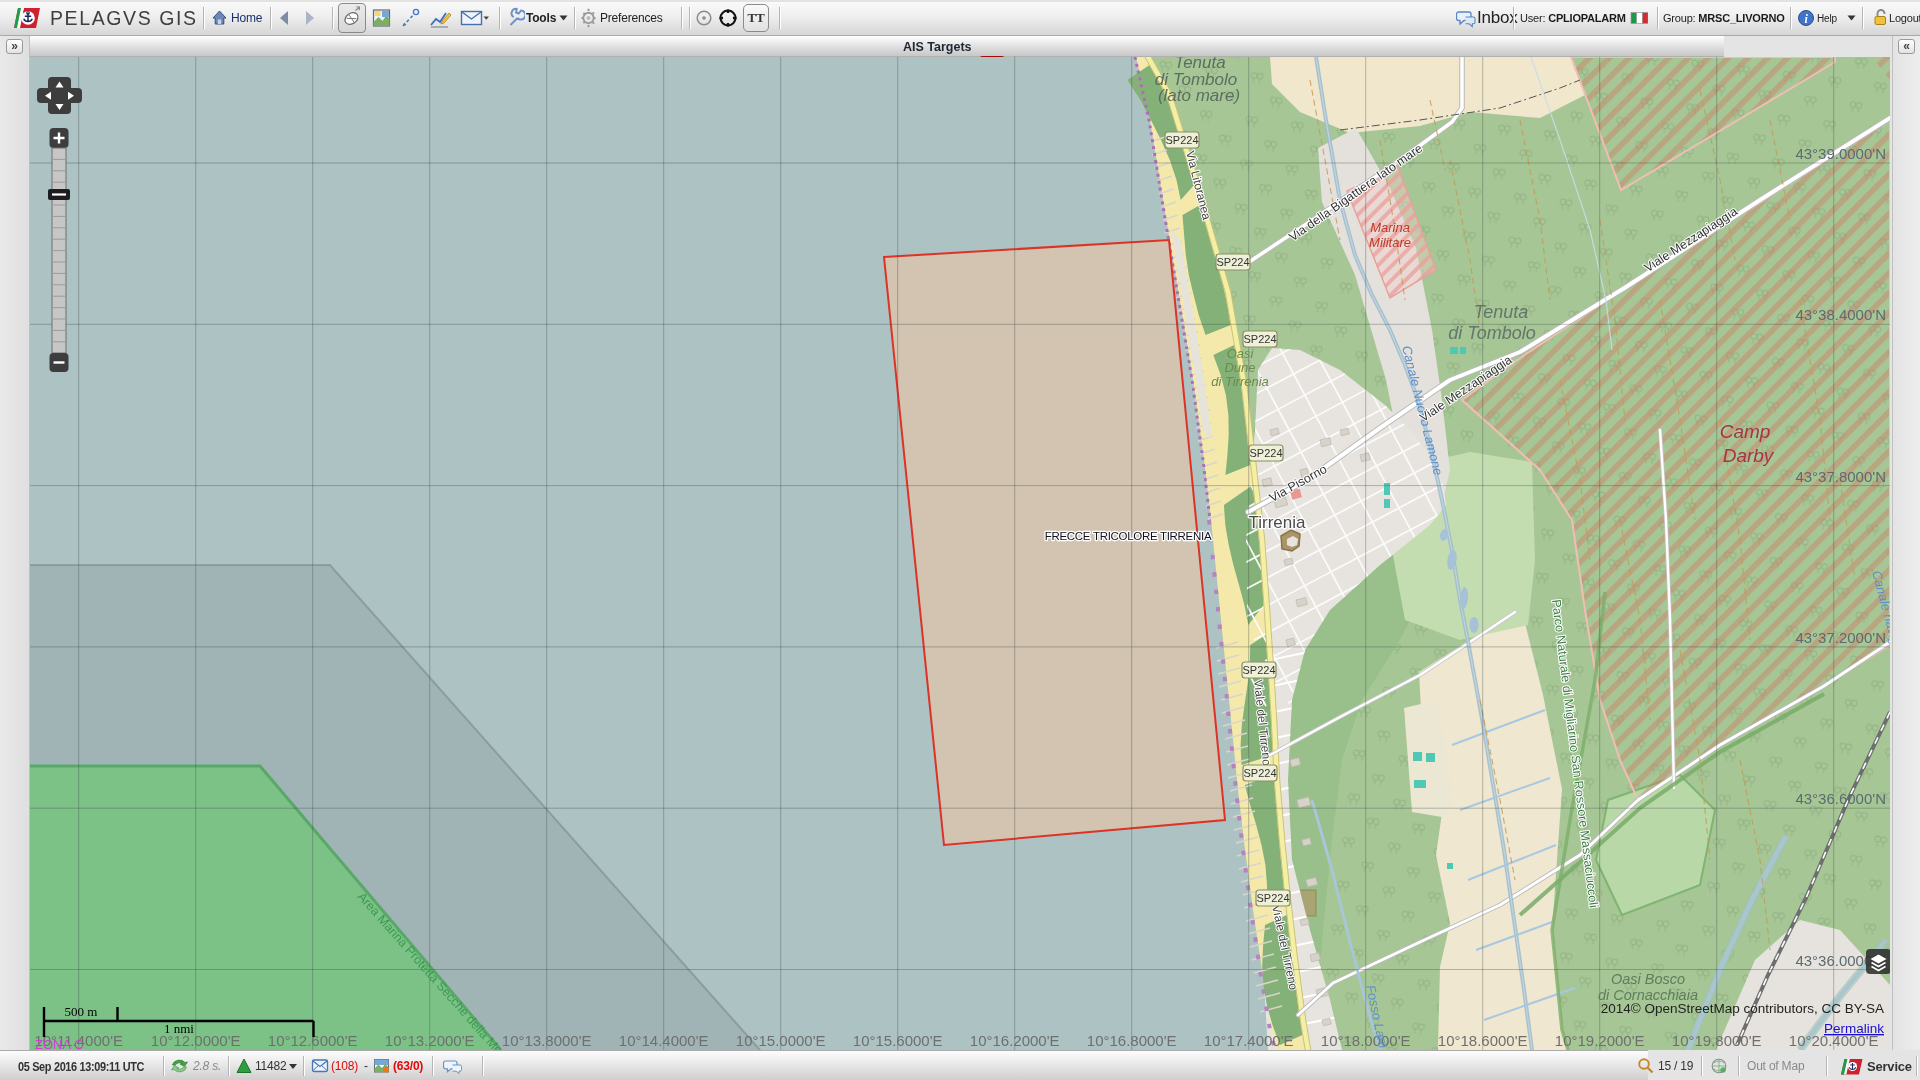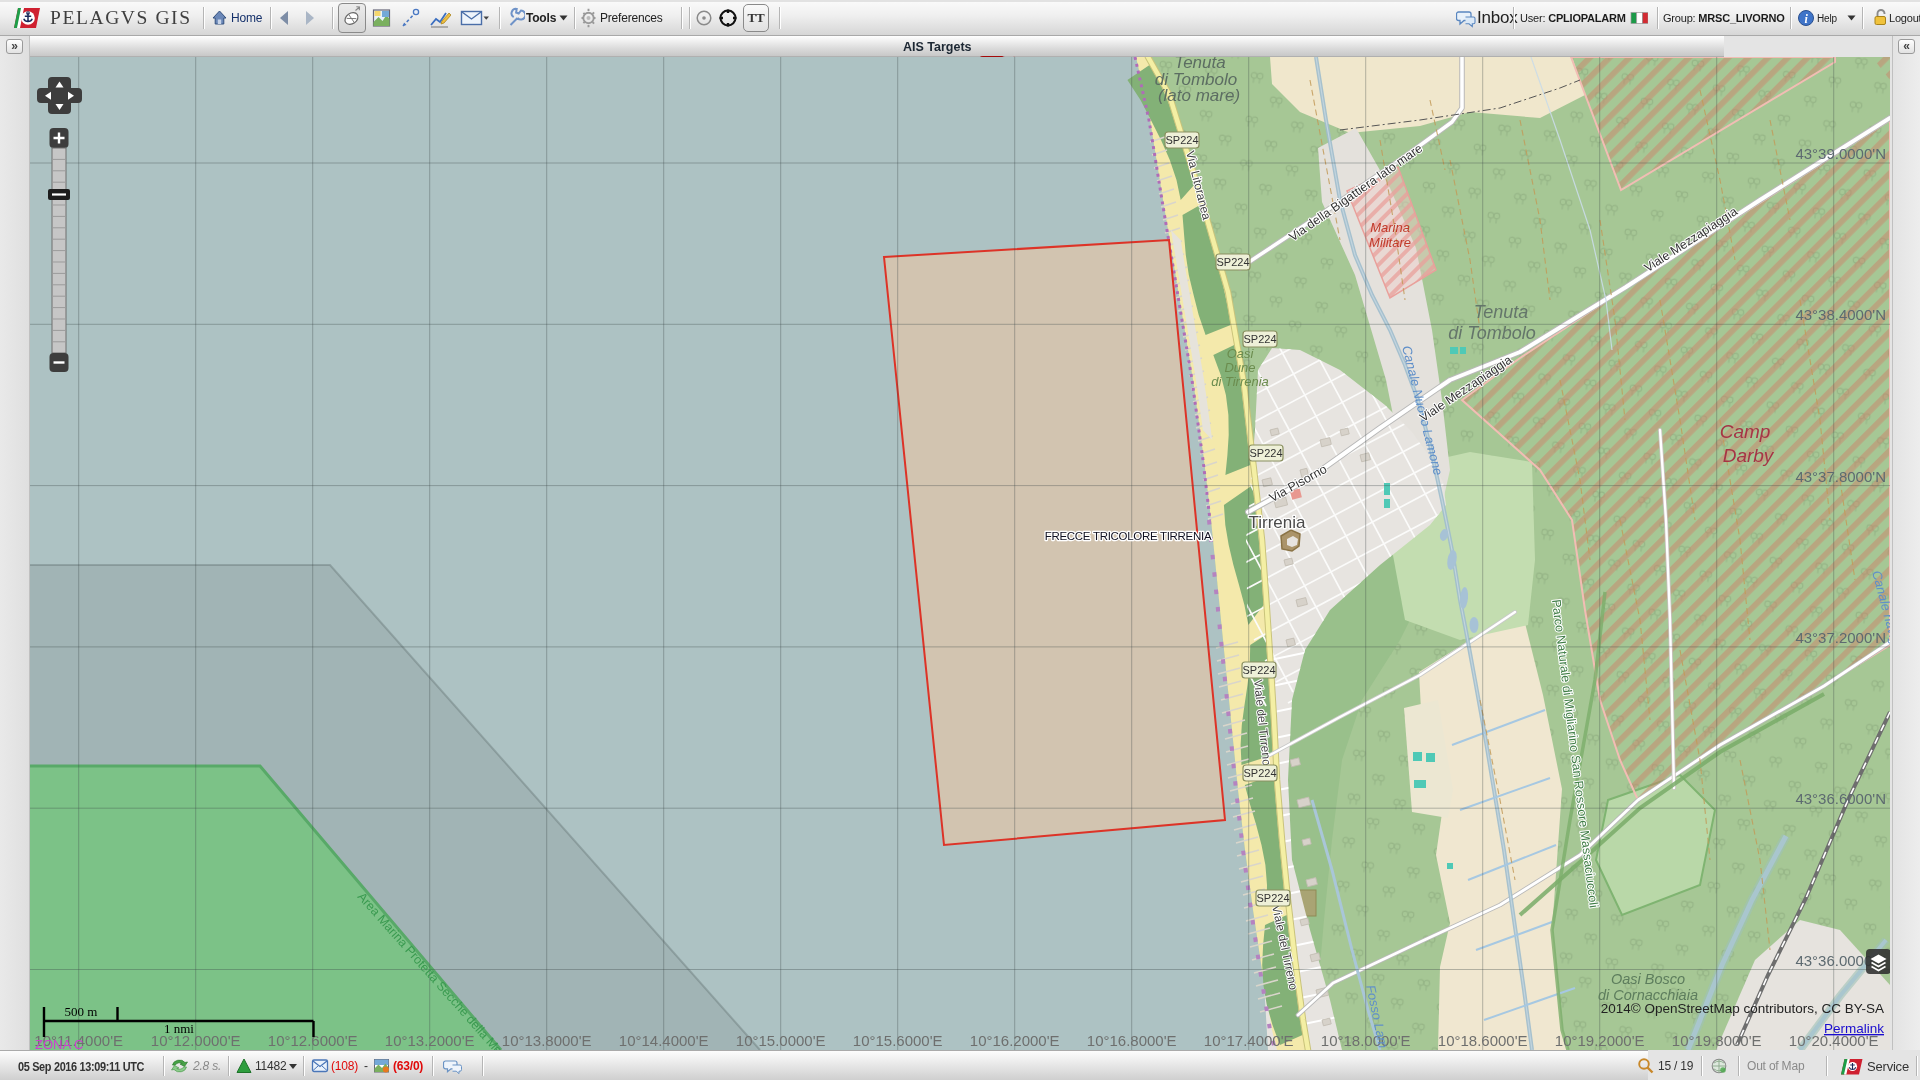--- a/index.html
+++ b/index.html
@@ -19,21 +19,21 @@
 <body>
 <div id="topbar">
   <svg class="ti" style="left:10px" width="34" height="36" viewBox="0 0 34 36">
     <path d="M8 8 L30 8 L26 28 L4 28 Z" fill="#cf2030"></path>
     <path d="M8 8 L13 8 L9 28 L4 28 Z" fill="#1e9e48"></path>
     <path d="M11 8 L14 8 L10 28 L7 28 Z" fill="#fff"></path>
     <circle cx="18" cy="18" r="6.8" fill="#fff"></circle>
     <path d="M18 13 v8.5 M14.8 16.2 h6.4 M18 21.5 c-2.3 0 -3.7 -1.4 -4.2 -2.8 M18 21.5 c2.3 0 3.7 -1.4 4.2 -2.8" stroke="#1a2a5a" stroke-width="1.5" fill="none"></path>
     <circle cx="18" cy="13" r="1.3" fill="none" stroke="#1a2a5a" stroke-width="1.1"></circle>
   </svg>
-  <div class="ti" style="left:50px;font-family:Liberation Serif, serif;font-size:19.5px;color:#3f3f3f;letter-spacing:1.6px">PELAGVS GIS</div>
+  <div class="ti" style="left:50px;font-family:Liberation Sans, sans-serif;font-size:19.5px;color:#3f3f3f;letter-spacing:1.6px">PELAGVS GIS</div>
   <div class="sep" style="left:203px"></div>
   <svg class="ti" style="left:211px" width="17" height="36" viewBox="0 0 17 36">
       <path d="M2 18 L8.5 11 L15 18 h-2.2 v6 h-8.6 v-6 z" fill="#6b88b8" stroke="#33507e" stroke-width="1"></path>
       <rect x="6.8" y="19.5" width="3.4" height="4.5" fill="#c8d4e8"></rect>
     </svg>
   <div class="ti" style="left:231px;color:#15316b;font-weight:normal">Home</div>
   <div class="sep" style="left:270px"></div>
   <svg class="ti" style="left:277px" width="14" height="36">
       <path d="M11 11 L3 18 L11 25 z" fill="#7d8da6"></path>
     </svg>
@@ -424,15 +424,15 @@
   <div class="ssep" style="left:1738px"></div>
   <div class="si" style="left:1747px;color:#8a8a8a">Out of Map</div>
   <div class="ssep" style="left:1826px"></div>
   <svg class="si" style="left:1838px" width="26" height="30" viewBox="0 0 26 30">
       <path d="M6.5 8 L24.5 8 L21 23.5 L3 23.5 Z" fill="#cf2030"></path>
       <path d="M6.5 8 L10.5 8 L7 23.5 L3 23.5 Z" fill="#1e9e48"></path>
       <path d="M9.5 8 L11.8 8 L8.3 23.5 L6 23.5 Z" fill="#fff"></path>
       <circle cx="14.5" cy="15.5" r="4.6" fill="#fff"></circle>
       <path d="M14.5 12 v6.5 M12.2 14 h4.6 M14.5 18.5 c-1.8 0 -2.9 -1.1 -3.3 -2.2 M14.5 18.5 c1.8 0 2.9 -1.1 3.3 -2.2" stroke="#1a2a5a" stroke-width="1.1" fill="none"></path>
     </svg>
-  <div class="si" style="left:1867px;font-weight:normal;font-size:13px">Service</div>
+  <div class="si" style="left:1867px;font-weight:bold;font-size:13px">Service</div>
   <div class="ssep" style="left:1916px"></div>
 </div>
 
 </body></html>

